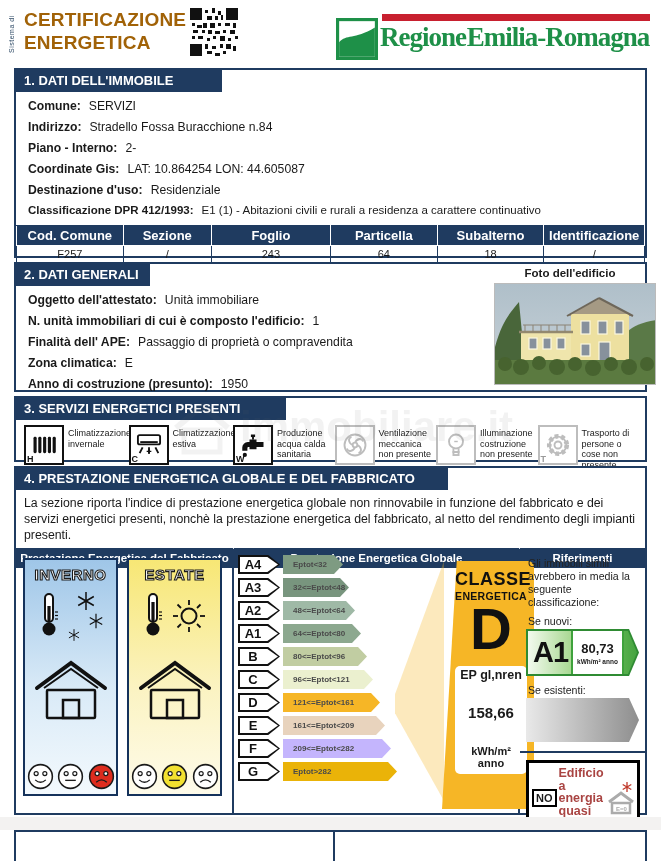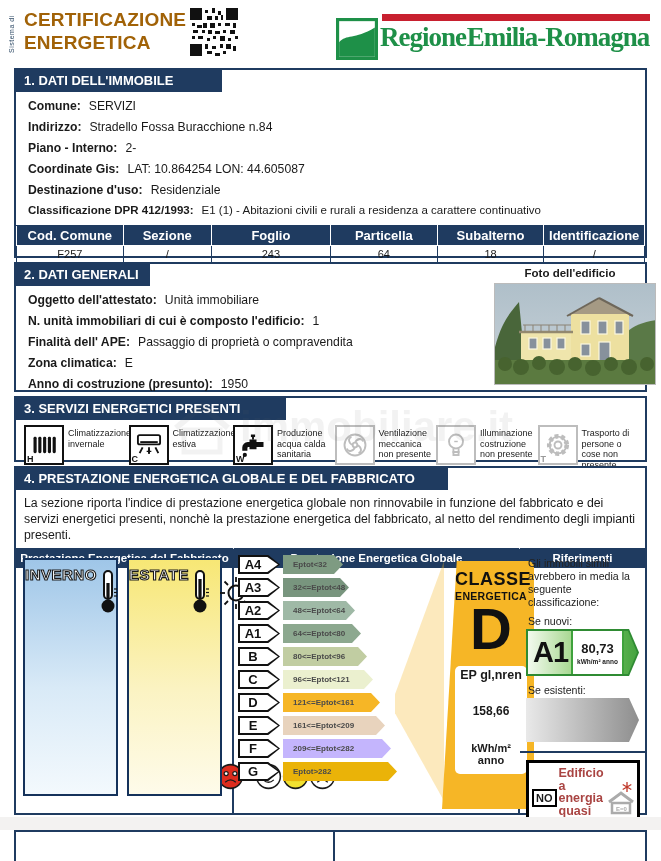--- a/index.html
+++ b/index.html
@@ -58,21 +58,21 @@
   #colhead div{color:#fff;font-weight:bold;font-size:11.5px;text-align:center;
     line-height:20px;box-sizing:border-box;border-right:1px solid #cfd8e4;}
   #ch1{width:218px;} #ch2{width:286px;} #ch3{width:125px;border-right:none!important;}
   #s4-content{position:absolute;left:0;top:81px;right:0;bottom:0;display:flex;}
   .s4col{box-sizing:border-box;height:100%;position:relative;}
   #col1{width:218px;border-right:2px solid #1F3B60;display:flex;gap:9px;padding:9px 6px 0 7px;}
   #col2{width:286px;border-right:2px solid #1F3B60;}
   #col3{width:125px;font-size:10.6px;}
   
   .season{width:95px;height:238px;border:2px solid #15325B;box-sizing:border-box;
-    display:flex;flex-direction:row;}
+    display:flex;flex-direction:column;align-items:center;}
   #pan-inverno{background:linear-gradient(#9FC6E8,#D9EAF7 55%,#F3F9FD);}
   #pan-estate{background:linear-gradient(#F7E775,#FBF3C2 55%,#FEFBEA);}
   .season-title{font-size:15px;font-weight:bold;color:#fff;-webkit-text-stroke:1.1px #1a1a1a;
     letter-spacing:.5px;margin-top:6px;}
   .deco{display:flex;align-items:flex-start;margin-top:8px;height:62px;}
   .faces{display:flex;justify-content:space-between;width:88px;margin-top:auto;margin-bottom:4px;}
   
   .srow{display:flex;margin:4px 0 0 4px;height:19px;}
   .chip{position:relative;width:42px;height:19px;flex:0 0 auto;}
   .chip .co{position:absolute;inset:0;background:#111;
@@ -87,21 +87,21 @@
     background:rgba(246,182,38,.30);
     clip-path:polygon(0 55.5%,100% 0,100% 100%,0 63.4%);}
   #classe-panel{position:absolute;left:208px;top:12px;width:72px;height:240px;
     background:#F6B626;border-radius:0 6px 6px 0;padding:8px 7px 0 13px;
     clip-path:polygon(16% 0,100% 0,100% 100%,0 100%);text-align:center;}
   #classe-l1{font-size:18px;font-weight:bold;color:#111;letter-spacing:.5px;}
   #classe-l2{font-size:10.5px;font-weight:bold;color:#111;letter-spacing:.3px;}
   #classe-letter{font-size:58px;font-weight:bold;color:#111;line-height:58px;margin-top:-2px;}
   #ep-box{background:#fff;border-radius:5px;margin-top:8px;padding:2px 2px;height:104px;}
   #ep-label{font-size:12.5px;font-weight:bold;}
-  #ep-value{font-size:12px;font-weight:bold;margin-top:22px;}
+  #ep-value{font-size:15px;font-weight:bold;margin-top:22px;}
   #ep-unit{font-size:11px;font-weight:bold;margin-top:24px;}
   
   #rif-intro{margin:8px 6px 0 8px;line-height:13px;color:#222;}
   .rif-sub{margin:6px 6px 2px 8px;color:#222;}
   .garrow{position:relative;width:113px;height:47px;margin-left:6px;
     clip-path:polygon(0 0,calc(100% - 10px) 0,100% 50%,calc(100% - 10px) 100%,0 100%);background:#2F8B33;}
   .garrow .gi{position:absolute;inset:2px;display:flex;align-items:center;
     clip-path:polygon(0 0,calc(100% - 9px) 0,100% 50%,calc(100% - 9px) 100%,0 100%);
     background:linear-gradient(90deg,#F3FAEE,#8CCB6F 55%,#44A43F);}
   .garrow .gcl{font-size:29px;font-weight:bold;color:#111;margin-left:5px;letter-spacing:-1px;}

